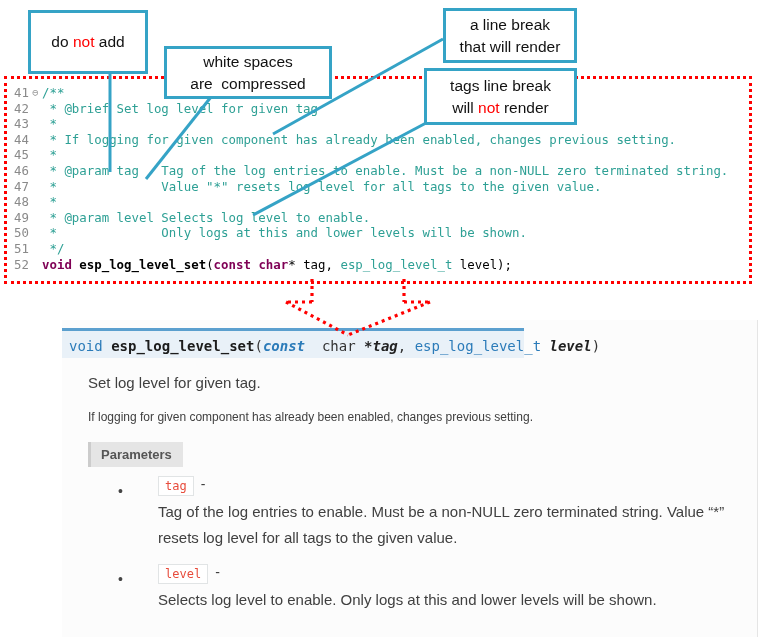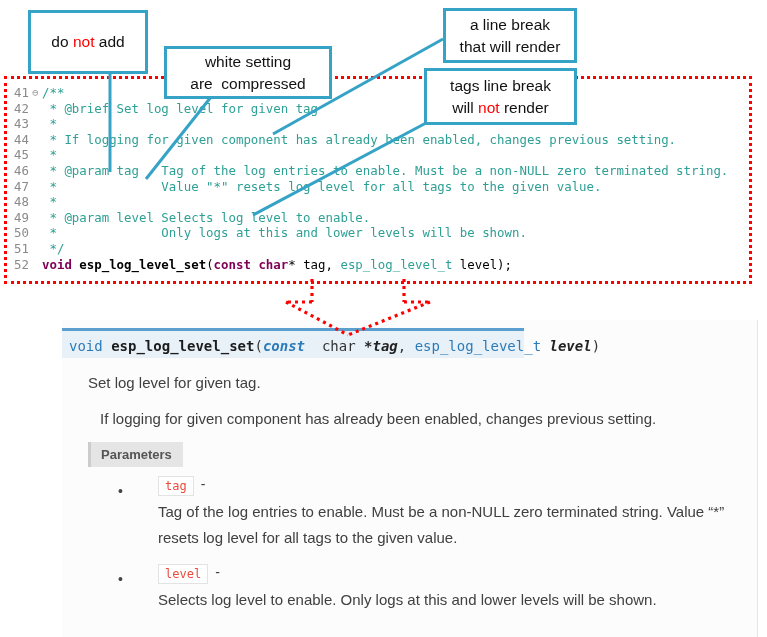--- a/index.html
+++ b/index.html
@@ -57,21 +57,21 @@
            background:var(--sigbarbg);border-top:3px solid var(--sigbarborder);
            font-family:"DejaVu Sans Mono","Liberation Mono",monospace;font-size:14px;
            line-height:30px;padding-left:7px;box-sizing:border-box;white-space:pre;}
   .s-kw{color:var(--sigblue);}
   .s-kw-i{color:var(--sigblue);font-style:italic;font-weight:bold;}
   .s-name{color:#1c1c1c;font-weight:bold;}
   .s-param{color:#222;font-style:italic;font-weight:bold;}
   .s-plain{color:#333;}
 
   .doc-brief{position:absolute;left:26px;top:54px;font-size:15px;}
-  .doc-desc{position:absolute;left:26px;top:90px;font-size:15px;margin-left:12px;}
+  .doc-desc{position:absolute;left:26px;top:90px;font-size:12px;}
   .params-label{position:absolute;left:26px;top:122px;display:inline-block;
                 background:#e5e5e5;border-left:3px solid #CCCCCC;
                 padding:5px 11px 5px 10px;font-size:13px;font-weight:bold;color:#555;}
   .param-item{position:absolute;left:26px;}
   .param-1{top:160px;}
   .param-2{top:248px;}
   .bullet{position:absolute;left:30px;top:3px;font-size:14px;color:#444;}
   .param-head{position:absolute;left:70px;top:-4px;display:flex;align-items:flex-start;}
   .param-literal{font-family:"DejaVu Sans Mono","Liberation Mono",monospace;font-size:12px;
                  color:var(--litred);background:#fff;border:1px solid #E1E4E5;
@@ -107,21 +107,21 @@
     <path d="M211 97 L146 179" stroke="var(--connector)" stroke-width="3" fill="none"></path>
     <path d="M443 39 L273 134" stroke="var(--connector)" stroke-width="3" fill="none"></path>
     <path d="M426 123 L253 215" stroke="var(--connector)" stroke-width="3" fill="none"></path>
     <path d="M312 279 V302 M404 279 V302 M312 302 H286 M404 302 H430 M286 302 L348 335 M430 302 L348 335" stroke="var(--dotted)" stroke-width="3.2" stroke-dasharray="3 4" fill="none"></path>
   </svg>
 
   <div class="callout callout-1">
       <div class="cl-line"><span>do </span><span class="red">not</span><span> add</span></div>
     </div>
   <div class="callout callout-2">
-      <div class="cl-line"><span>white setting</span></div>
+      <div class="cl-line"><span>white spaces</span></div>
       <div class="cl-line"><span>are  compressed</span></div>
     </div>
   <div class="callout callout-3">
       <div class="cl-line"><span>a line break</span></div>
       <div class="cl-line"><span>that will render</span></div>
     </div>
   <div class="callout callout-4">
       <div class="cl-line"><span>tags line break</span></div>
       <div class="cl-line"><span>will </span><span class="red">not</span><span> render</span></div>
     </div>

